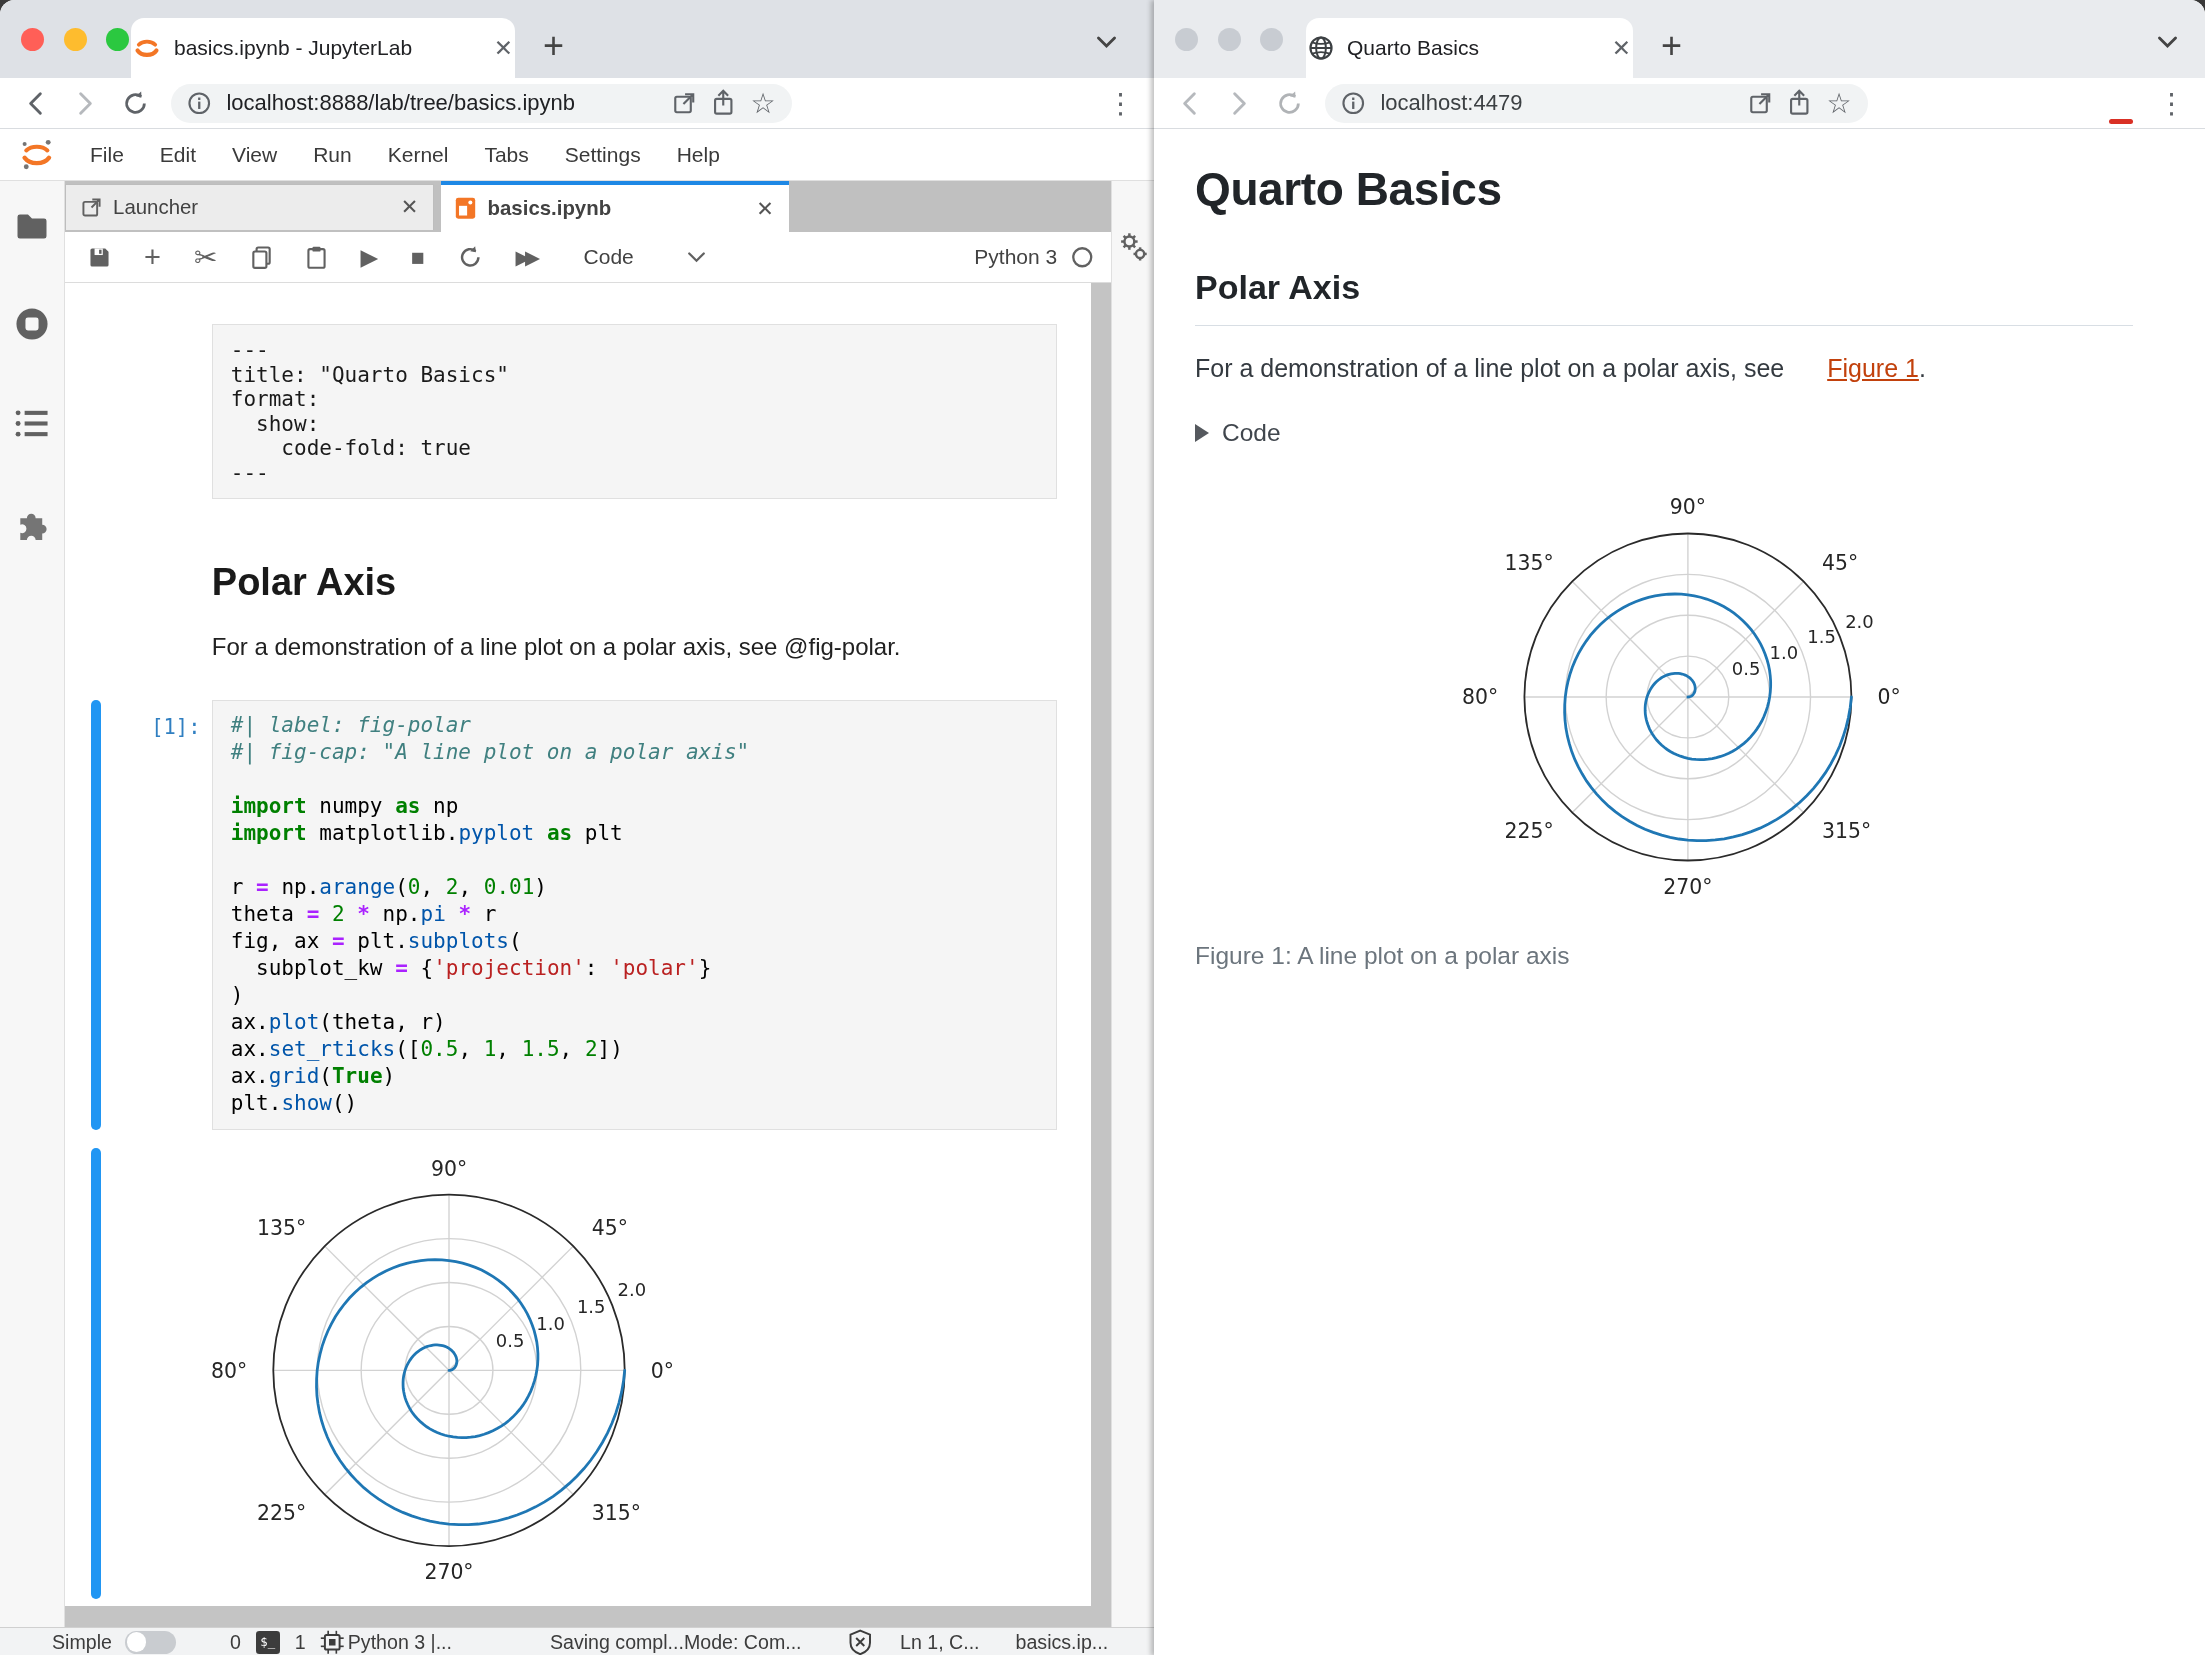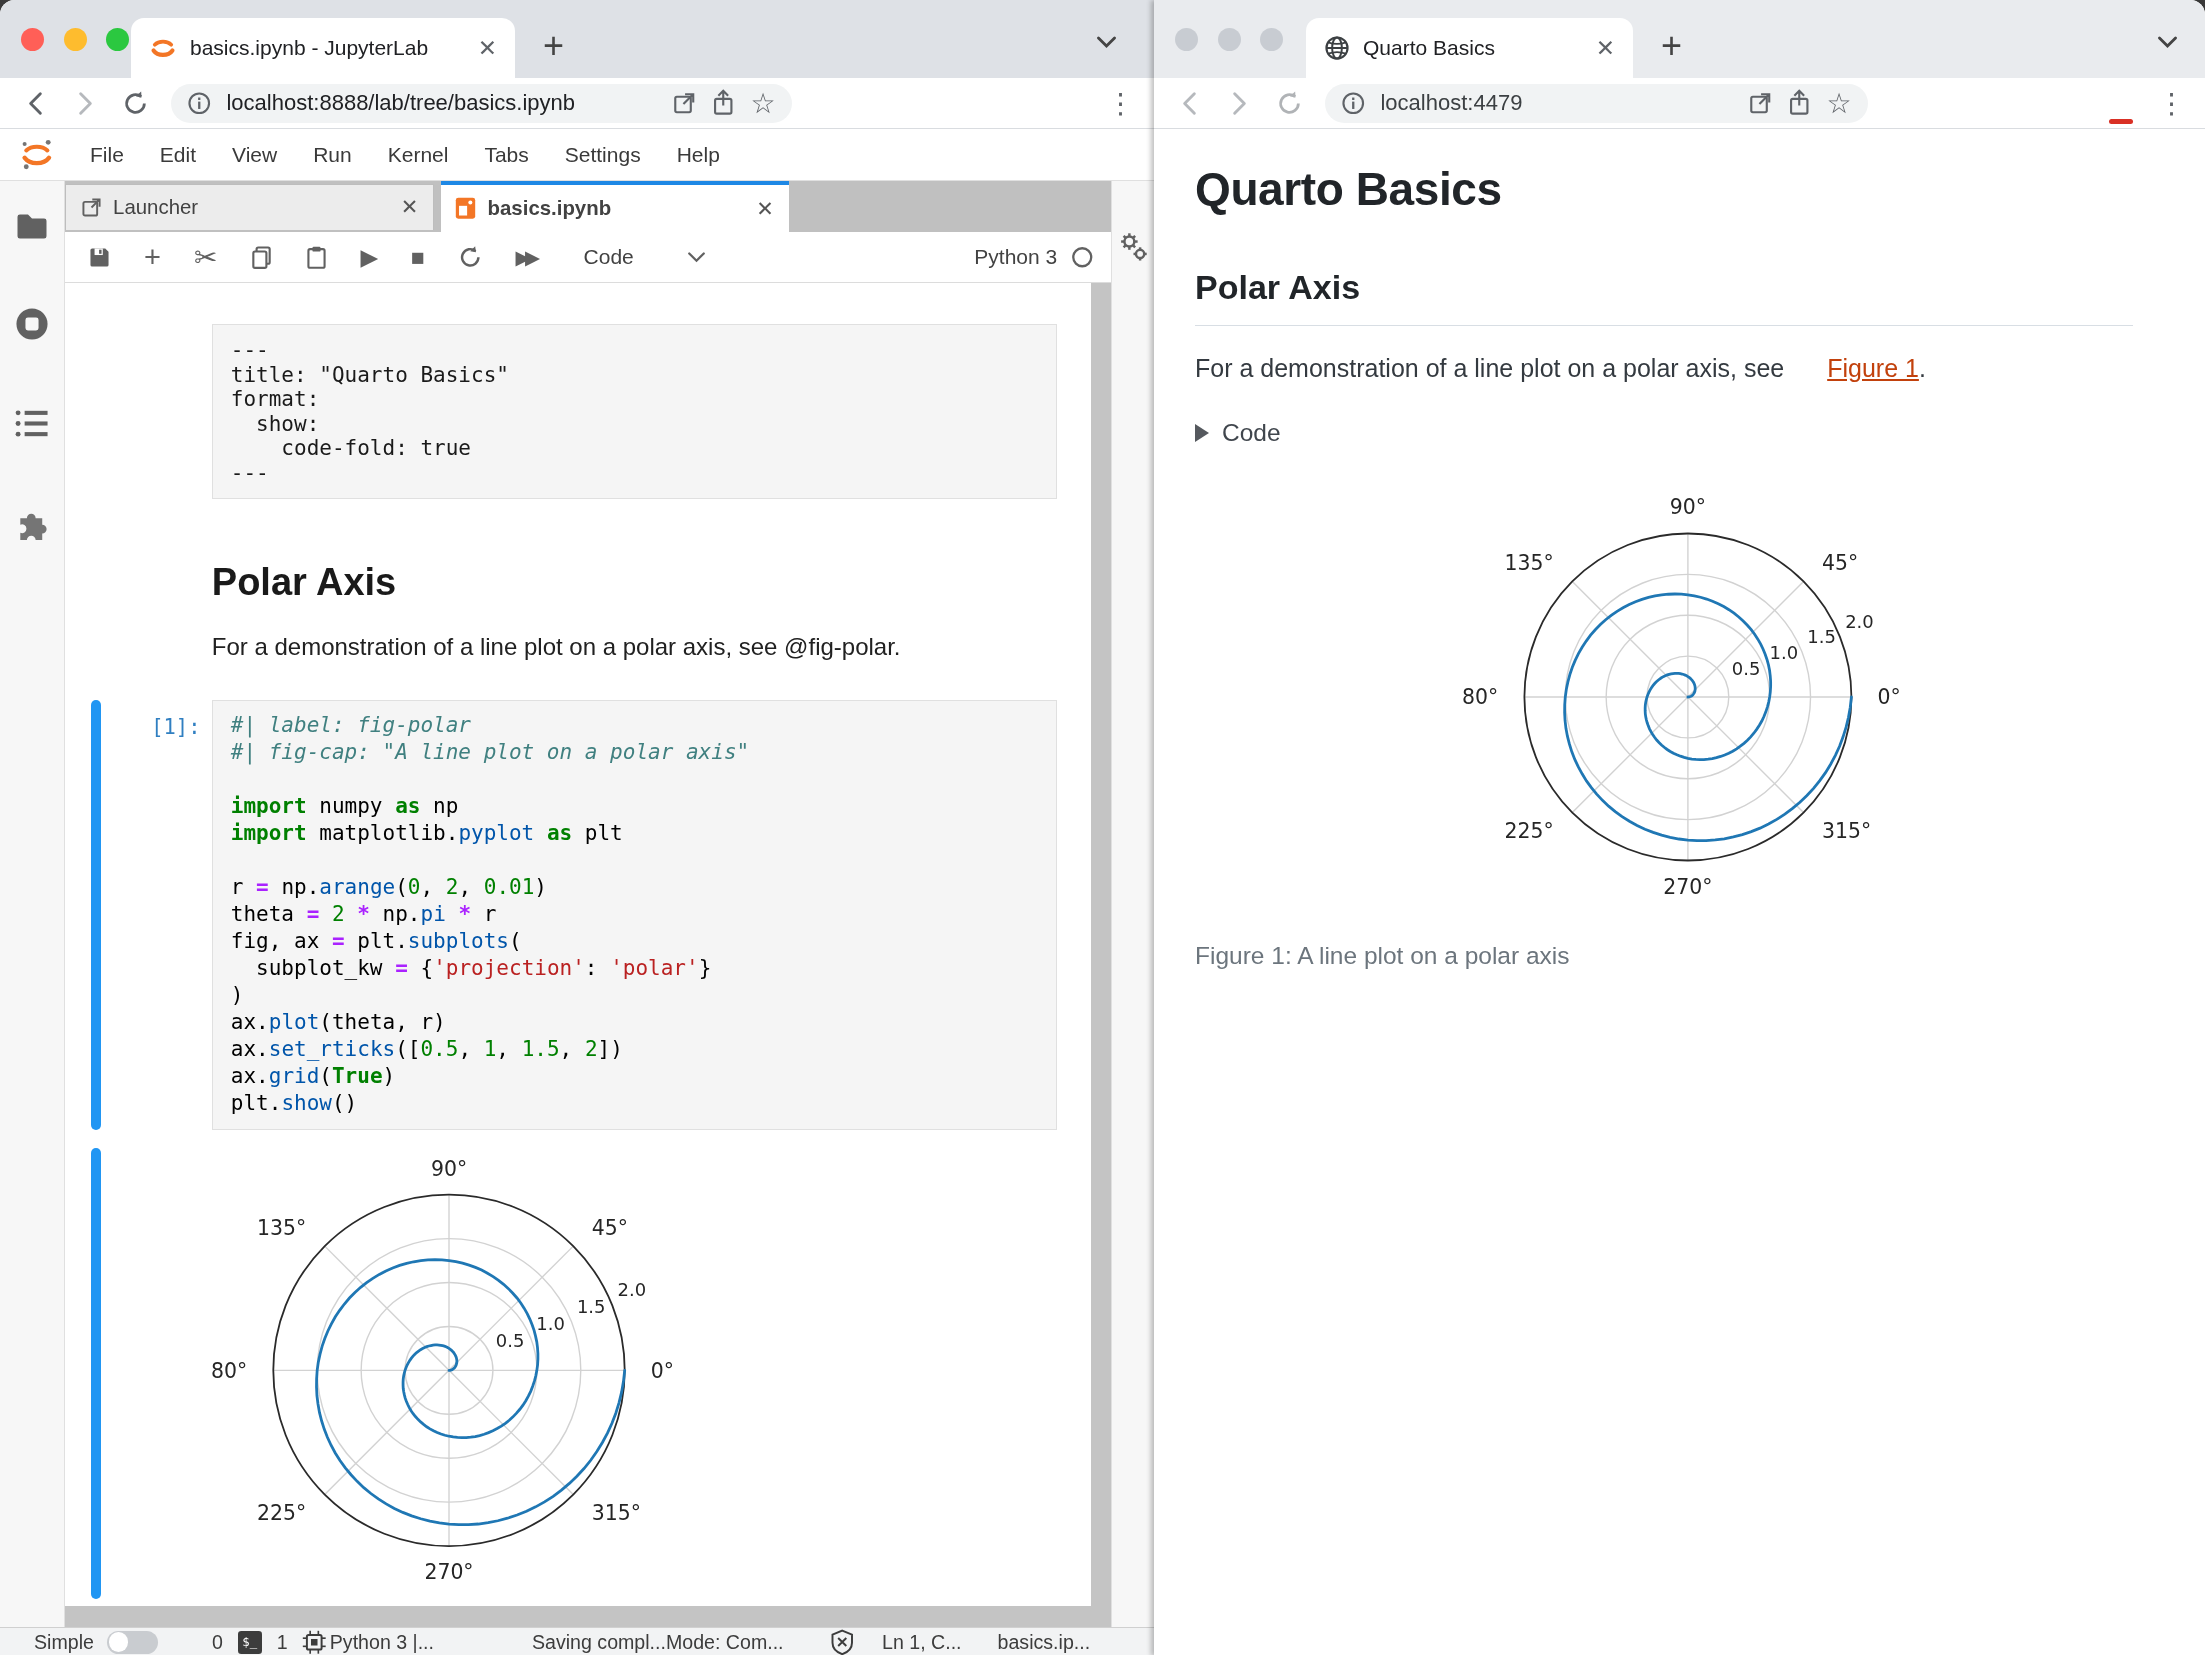--- a/index.html
+++ b/index.html
@@ -7,21 +7,21 @@
   .win { position:absolute; top:0; height:1656px; background:#fff; }
   #winL { left:0; width:1154px; border-radius:14.7px 0 0 0; overflow:hidden; }
   #winR { left:1154px; width:1051px; border-radius:0 14.7px 0 0; overflow:hidden; box-shadow:-2.5px 0 4.9px rgba(0,0,0,.25); }
 
   
   .tabstrip { position:absolute; top:0; left:0; right:0; height:78px; }
   #winL .tabstrip { background:#dee1e6; }
   #winR .tabstrip { background:#e9ebee; }
   .lights { position:absolute; top:28px; left:21px; display:flex; gap:19.6px; }
   .light { width:23px; height:23px; border-radius:50%; }
-  .btab { position:absolute; top:18px; height:60px; background:#fff; border-radius:13px 13px 0 0; display:flex; align-items:center; padding:0 18px; gap:13px; }
+  .btab { position:absolute; top:18px; height:60px; background:#fff; border-radius:13px 13px 0 0; display:flex; align-items:center; padding:0 2px; gap:13px; }
   #winL .btab { left:131px; width:384px; }
   #winR .btab { left:152px; width:327px; }
   .btab .title { font-size:21px; color:#202124; white-space:nowrap; overflow:hidden; flex:1; }
   .tabx { font-size:23px; color:#5f6368; margin-left:6.5px; }
   .newtab { position:absolute; top:29px; font-size:36px; font-weight:300; color:#444; line-height:33px; }
   .strip-chev { position:absolute; top:33px; }
   .navbar { position:absolute; top:78px; left:0; right:0; height:51px; background:#fff; border-bottom:0.8px solid #d9dce0; display:flex; align-items:center; }
   .navic { font-size:28px; color:#5f6368; margin-left:21px; }
   .navic.dim { color:#b6b9bd; }
   .urlpill { height:39px; background:#f1f3f4; border-radius:19.6px; display:flex; align-items:center; margin-left:21px; padding:0 16.3px; gap:14.7px; }
@@ -325,21 +325,21 @@
               <line x1="28" y1="34" x2="28" y2="37"></line>
               <line x1="20" y1="29" x2="23" y2="29"></line>
               <line x1="33" y1="29" x2="36" y2="29"></line>
             </g>
         </g>
       </svg>
     </div>
   </div>
 
   <div class="statusbar">
-    <span class="sbi" style="margin-left:34px">Simple</span>
+    <span class="sbi" style="margin-left:52px">Simple</span>
     <div class="toggle">
         <div class="knob"></div>
       </div>
     <span class="sbi" style="margin-left:54px">0</span>
     <div class="termic" style="margin-left:14.7px">$_</div>
     <span class="sbi" style="margin-left:14.7px">1</span>
     <svg class="icon-svg" style="margin-left:14.7px" width="24.5" height="24.5" viewBox="0 0 30 30">
         <rect x="6" y="6" width="18" height="18" rx="2" fill="none" stroke="#3c3c3c" stroke-width="2.4"></rect>
         <rect x="11" y="11" width="8" height="8" fill="#3c3c3c"></rect>
         <g stroke="#3c3c3c" stroke-width="2">

